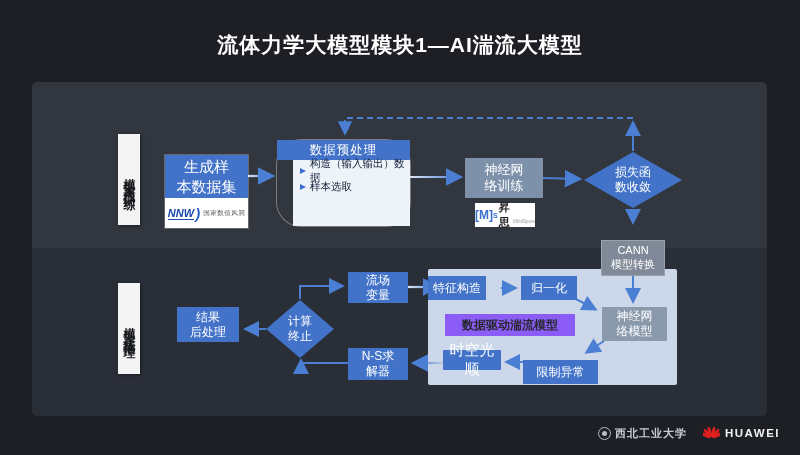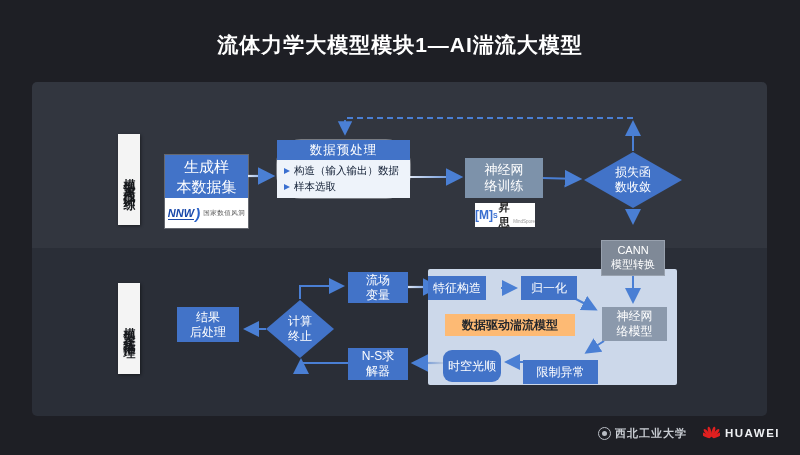--- a/index.html
+++ b/index.html
@@ -45,32 +45,32 @@
   
   .sample-box{left:165px;top:155px;width:83px;z-index:3;box-shadow:0 0 0 1px rgba(255,255,255,.25);}
   .sample-top{height:43px;background:#4273c8;color:#fff;font-size:15px;display:flex;align-items:center;justify-content:center;text-align:center;line-height:1.3;}
   .sample-logo{height:30px;background:#fff;display:flex;align-items:center;justify-content:center;gap:1px;}
   .nnw-abbr{color:#1847a9;font-style:italic;font-weight:bold;font-size:11px;border-bottom:1.5px solid #1847a9;}
   .nnw-swoosh{color:#2a62c8;font-style:italic;font-size:15px;font-weight:bold;margin-right:2px;}
   .nnw-cn{color:#555;font-size:6.5px;letter-spacing:.5px;}
   
   .prep{left:277px;top:140px;width:133px;z-index:3;box-shadow:0 0 0 1px rgba(255,255,255,.35);border-radius:24px;}
   .prep-head{height:20px;background:#4273c8;color:#fff;font-size:12.5px;display:flex;align-items:center;justify-content:center;letter-spacing:1px;}
-  .prep-body{height:38px;background:#eef3fa;padding:3px 0 0 7px;box-sizing:border-box;}
+  .prep-body{height:66px;background:#eef3fa;padding:3px 0 0 7px;box-sizing:border-box;margin-left:16px;}
   .prep-item{display:flex;align-items:center;font-size:10.5px;color:#101d33;height:16px;}
   .tri{width:0;height:0;border-left:6px solid #3a6fd0;border-top:3.5px solid transparent;border-bottom:3.5px solid transparent;margin-right:4px;flex:none;}
   
   .ms-box{left:475px;top:203px;width:60px;height:24px;background:#fff;display:flex;align-items:center;justify-content:center;z-index:3;}
   .ms-mark{color:#3a6fd0;font-weight:bold;font-size:12px;}
   .ms-sup{color:#3a6fd0;font-size:7px;font-weight:bold;vertical-align:super;}
   .ms-cn{color:#222;font-weight:bold;font-size:11px;margin-left:1px;}
   .ms-sub{color:#999;font-size:4.5px;align-self:flex-end;margin:0 0 3px 1px;}
   
   .panel{left:428px;top:269px;width:249px;height:116px;background:#ccd8ea;z-index:1;border-radius:2px;}
-  .cream{background:#fdba74;color:#26282c;font-weight:bold;display:flex;align-items:center;justify-content:center;z-index:3;}
+  .cream{background:#8b5cf6;color:#26282c;font-weight:bold;display:flex;align-items:center;justify-content:center;z-index:3;}
   
   .footer{right:20px;top:423px;height:20px;display:flex;align-items:center;gap:16px;z-index:4;}
   .npu{display:flex;align-items:center;gap:4px;}
   .npu-emblem{width:13px;height:13px;border:1.5px solid #b9bdc4;border-radius:50%;box-sizing:border-box;display:flex;align-items:center;justify-content:center;}
   .npu-emblem::after{content:"";width:5px;height:5px;border-radius:50%;background:#b9bdc4;}
   .npu-name{color:#c9cdd3;font-size:11px;font-weight:bold;font-family:"Liberation Serif","DejaVu Serif",serif;letter-spacing:1px;}
   .huawei{display:flex;align-items:center;gap:5px;}
   .hw-name{color:#eef0f3;font-size:11.5px;font-weight:bold;letter-spacing:1.5px;}
   svg.flow{position:absolute;left:0;top:0;z-index:2;pointer-events:none;}
 </style>
@@ -185,21 +185,21 @@
 
 <div class="abs bb" style="left:428px;top:276px;width:58px;height:24px;font-size:12px;text-align:center;">特征构造</div>
 
 <div class="abs bb" style="left:521px;top:276px;width:56px;height:24px;font-size:12px;">归一化</div>
 
 <div class="abs gb ml" style="left:602px;top:307px;width:65px;height:34px;font-size:12px;background:#8b99ac;">神经网
 络模型</div>
 
 <div class="abs cream" style="left:445px;top:314px;width:130px;height:22px;font-size:12px;">数据驱动湍流模型</div>
 
-<div class="abs bb" style="left:443px;top:350px;width:58px;height:32px;font-size:12px;border-radius:9px;">时空光顺</div>
+<div class="abs bb" style="left:443px;top:350px;width:58px;height:20px;font-size:15px;">时空光顺</div>
 
 <div class="abs bb" style="left:523px;top:360px;width:75px;height:24px;font-size:12px;">限制异常</div>
 
 <div class="abs footer">
   <div class="npu">
     <span class="npu-emblem"></span>
     <span class="npu-name">西北工业大学</span>
   </div>
   <div class="huawei">
     <svg width="17" height="15" viewBox="0 0 18 16">

